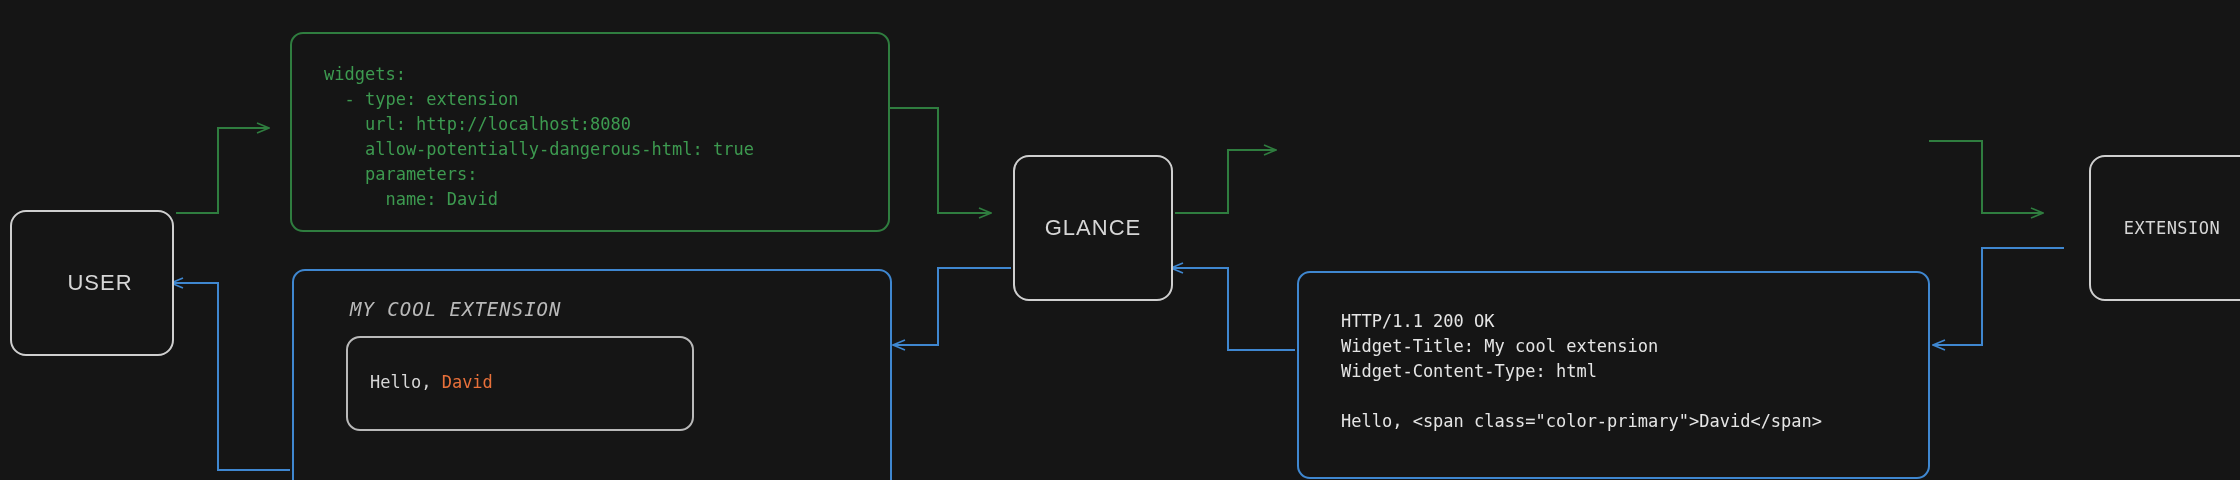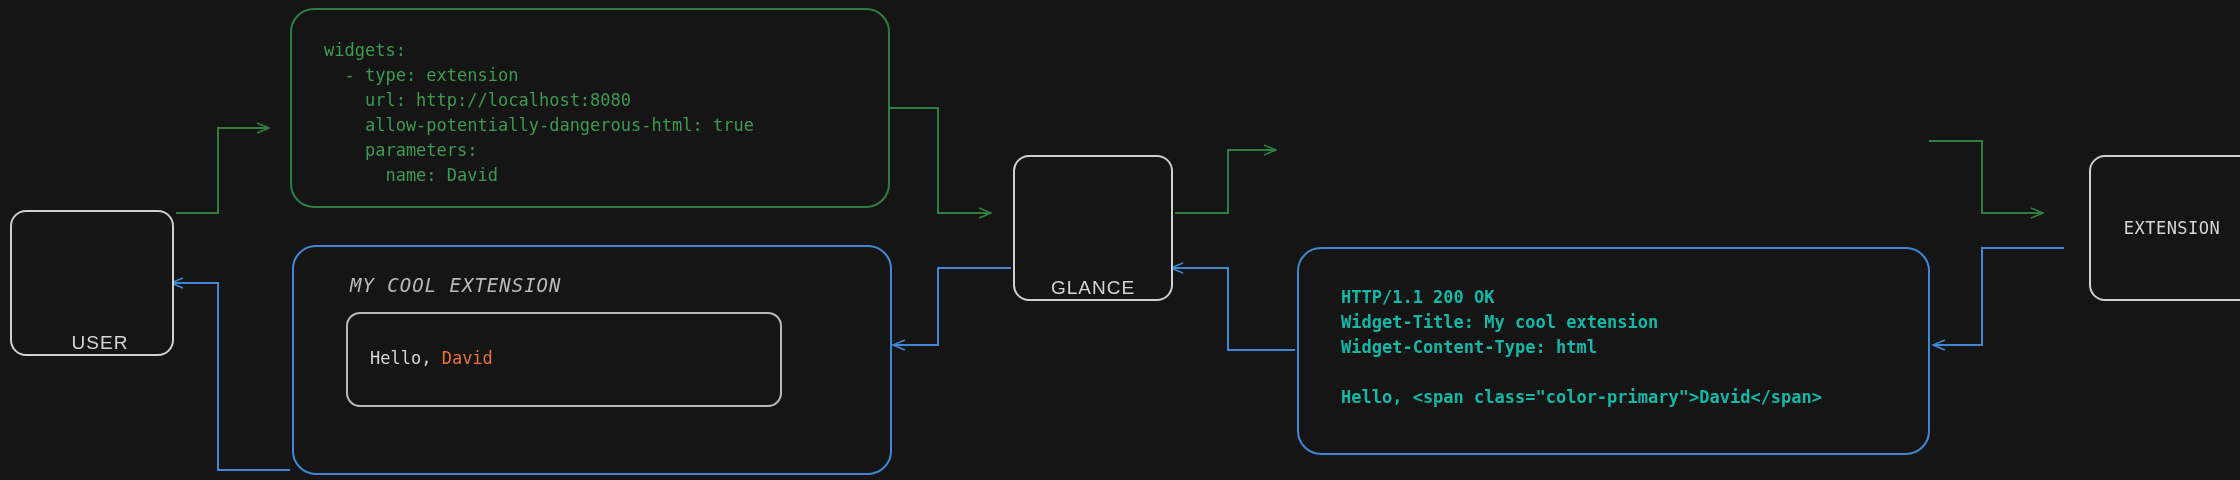--- a/index.html
+++ b/index.html
@@ -31,53 +31,53 @@
     background: #151515;
     display: flex;
     align-items: center;
     justify-content: center;
     color: #d6d6d6;
     letter-spacing: 0.5px;
     box-sizing: border-box;
   }
   .node-sans {
     font-family: "Liberation Sans", sans-serif;
-    font-size: 19px;
+    font-size: 22px;
     letter-spacing: 1px;
-    align-items: flex-end;
   }
   .node-mono {
     font-family: "DejaVu Sans Mono", monospace;
     font-size: 17px;
     margin-left: 24px;
   }
   #node-user   { left: 10px;   top: 210px; width: 164px; height: 146px; padding-left: 16px; }
   #node-glance { left: 1013px; top: 155px; width: 160px; height: 146px; }
   #node-ext    { left: 2065px; top: 155px; width: 166px; height: 146px; }
 
   
   .panel {
     position: absolute;
-    border-radius: 24px;
+    border-radius: 13px;
     background: #151515;
     box-sizing: border-box;
     border: 2px solid;
+    margin-top: 24px;
   }
   .panel.green { border-color: #2f7d3f; }
   .panel.blue  { border-color: #3f87d0; }
 
   .code {
     font-family: "DejaVu Sans Mono", monospace;
     font-size: 17px;
     line-height: 25px;
     white-space: pre;
     margin: 0;
   }
   .code.green { color: #3d9a50; }
-  .code.blue  { color: #14b8a6; font-weight: bold; }
+  .code.blue  { color: #e5e5e5; }
 
   #panel-yaml     { left: 290px;  top: 8px;   width: 600px; height: 200px; }
   #panel-yaml .code { position: absolute; left: 32px; top: 28px; }
 
   #panel-request  { left: 1297px; top: 86px;  width: 630px; height: 110px; }
   #panel-request .code { position: absolute; left: 42px; top: 40px; }
 
   #panel-response { left: 1297px; top: 247px; width: 633px; height: 208px; }
   #panel-response .code { position: absolute; left: 42px; top: 36px; }
 
@@ -90,21 +90,21 @@
     font-family: "DejaVu Sans Mono", monospace;
     font-size: 19px;
     letter-spacing: 1px;
     color: #b9b9b9;
     font-style: italic;
   }
   #preview-card {
     position: absolute;
     left: 52px;
     top: 65px;
-    width: 436px;
+    width: 348px;
     height: 95px;
     border: 2px solid #b9b9b9;
     border-radius: 14px;
     box-sizing: border-box;
   }
   #preview-card-text {
     position: absolute;
     left: 22px;
     top: 34px;
     font-family: "DejaVu Sans Mono", monospace;

